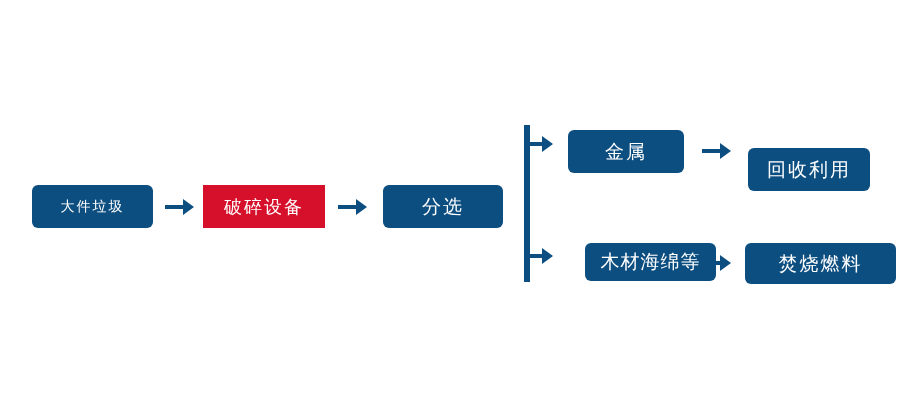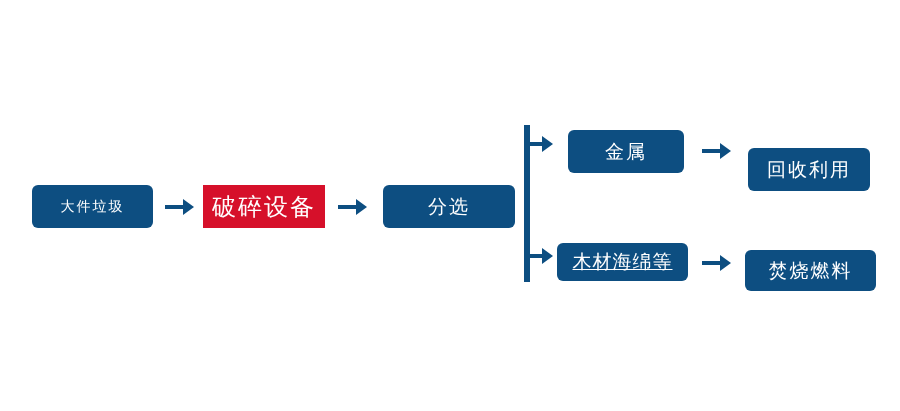--- a/index.html
+++ b/index.html
@@ -31,43 +31,42 @@
   .node-blue { background: #0d4e81; border-radius: 6px; }
   .node-red  { background: #d6102a; }
 
   
   #node-bulky-waste {
     left: 32px; top: 185px; width: 121px; height: 43px;
     font-size: 14px;
   }
   #node-crusher {
     left: 203px; top: 185px; width: 122px; height: 43px;
-    font-size: 24px;
+    font-size: 18px;
   }
   #node-sorting {
-    left: 383px; top: 185px; width: 132px; height: 43px;
+    left: 383px; top: 185px; width: 120px; height: 43px;
     font-size: 19px;
   }
   
   #node-metal {
     left: 568px; top: 130px; width: 116px; height: 43px;
     font-size: 19px;
   }
   #node-recycle {
     left: 748px; top: 148px; width: 122px; height: 43px;
     font-size: 19px;
   }
   #node-wood-sponge {
-    left: 557px; top: 243px; width: 131px; height: 38px;
-    font-size: 19px; letter-spacing: 1px; text-decoration: underline;
+    left: 585px; top: 243px; width: 131px; height: 38px;
+    font-size: 19px; letter-spacing: 1px;
   }
   #node-incineration-fuel {
-    left: 745px; top: 243px; width: 131px; height: 41px;
+    left: 745px; top: 243px; width: 151px; height: 41px;
     font-size: 19px;
-    margin-top: 7px;
   }
 
   
   .arrow {
     position: absolute;
     width: 30px;
     height: 24px;
   }
   .arrow svg { display: block; }
   #arrow-1 { left: 165px; top: 195px; }

